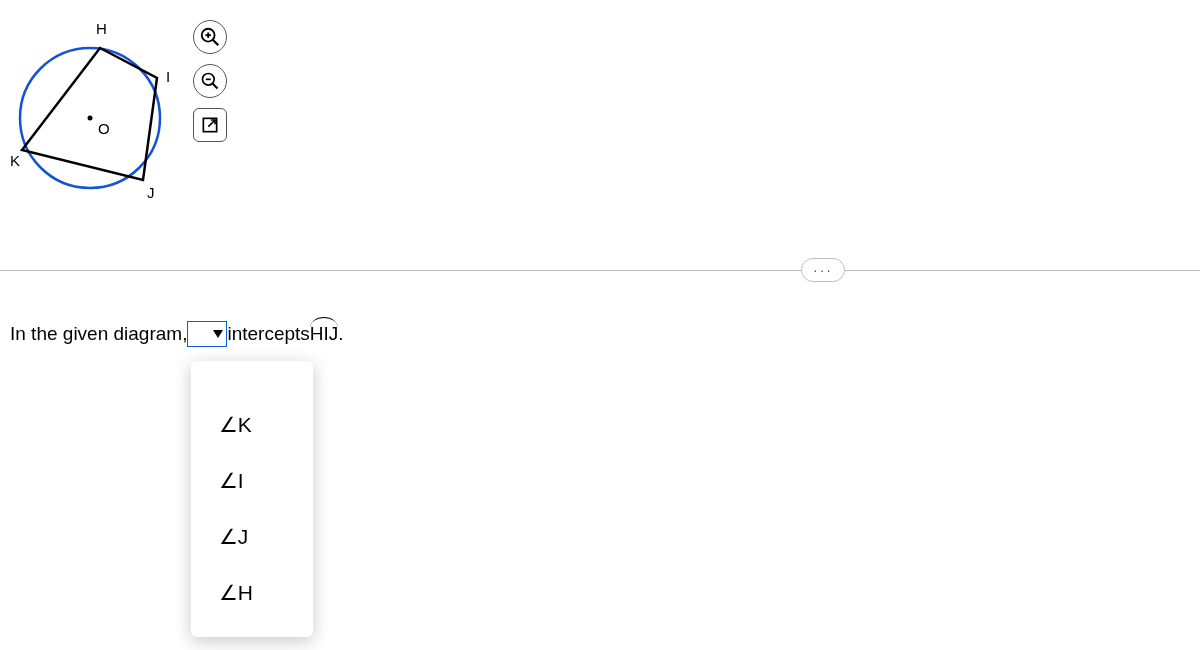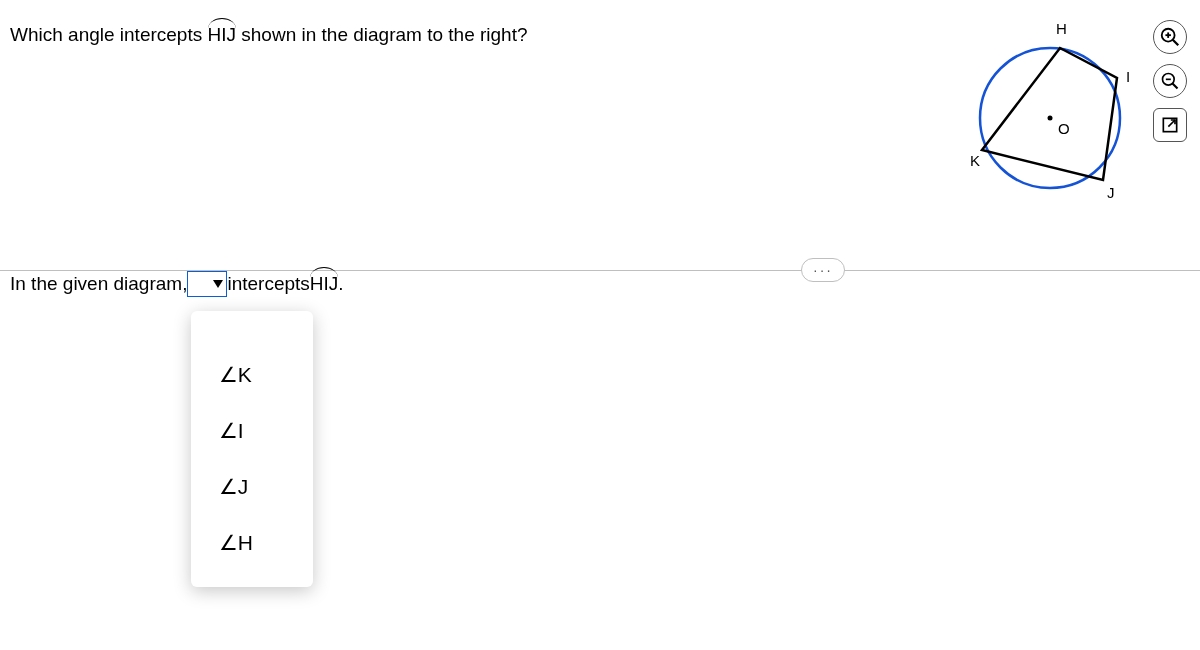--- a/index.html
+++ b/index.html
@@ -82,20 +82,21 @@
     height: 24px;
     display: flex;
     align-items: center;
     justify-content: center;
     font-size: 14px;
     letter-spacing: 2px;
     color: #555;
     cursor: pointer;
   }
   .answer-row {
+    margin-top: 50px;
     padding-left: 10px;
     display: flex;
     align-items: center;
     position: relative;
   }
   .select-box {
     width: 40px;
     height: 26px;
     border: 1.5px solid #0a5ed7;
     background: #fff;
@@ -131,23 +132,20 @@
     cursor: pointer;
   }
   .angle-sym { font-family: Arial, sans-serif; }
   .diagram-svg { display:block; }
   .lbl { font-family: Arial, sans-serif; font-size: 15px; }
 </style>
 </head>
 <body>
 
 <div class="top">
-  <div class="question">
-    <span>Which angle intercepts </span><span class="arc">HIJ</span><span> shown in the diagram to the right?</span>
-  </div>
 
   <div class="diagram-wrap">
     <svg class="diagram-svg" width="170" height="190" viewBox="0 0 170 190">
       <circle cx="80" cy="98" r="70" fill="none" stroke="#1553d6" stroke-width="2.5"></circle>
       <polygon points="90,28 147,58 133,160 12,130" fill="none" stroke="#000" stroke-width="2.5"></polygon>
       <circle cx="80" cy="98" r="2.5" fill="#000"></circle>
       <text x="88" y="114" class="lbl">O</text>
       <text x="86" y="14" class="lbl">H</text>
       <text x="156" y="62" class="lbl">I</text>
       <text x="137" y="178" class="lbl">J</text>

